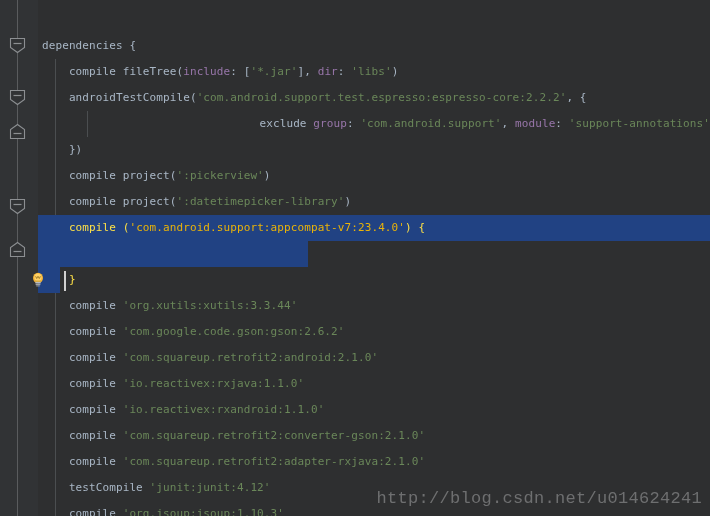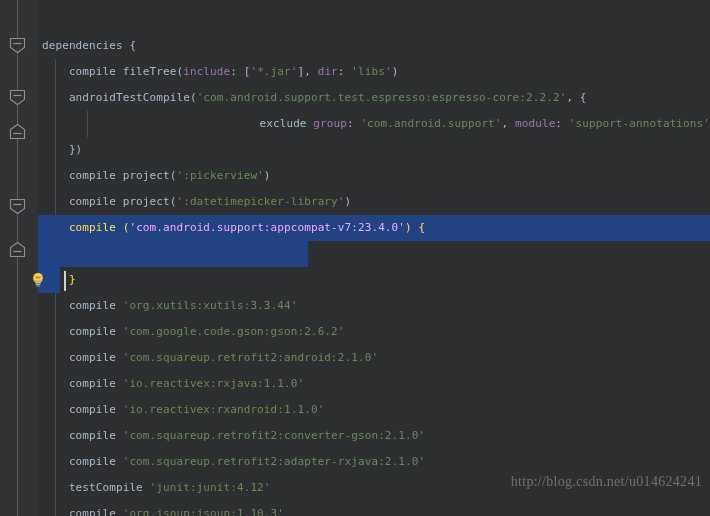--- a/index.html
+++ b/index.html
@@ -89,21 +89,21 @@
 
   
   .kw      { color: #a9b7c6; }
   .str     { color: #6a8759; }
   .prop    { color: #9876aa; }
   .punct   { color: #a9b7c6; }
 
   
   .selected .kw,
   .selected .punct { color: #fde047; }
-  .selected .str   { color: #f0abfc; }
+  .selected .str   { color: #eab308; }
   .selected .prop  { color: #9f86b4; }
 
   
   #caret {
     position: absolute;
     width: 2px;
     height: 20px;
     background: #d0d0d0;
     z-index: 4;
   }
@@ -114,23 +114,23 @@
     width: 16px;
     height: 16px;
     z-index: 5;
   }
   #bulb svg { display: block; }
 
   
   #watermark {
     position: absolute;
     right: 8px;
-    bottom: 26px;
-    font-family: Liberation Serif, serif;
-    font-size: 14px;
+    bottom: 8px;
+    font-family: Liberation Mono, monospace;
+    font-size: 17px;
     color: #6e6f70;
     letter-spacing: 0.3px;
     z-index: 6;
   }
 </style>
 </head>
 <body>
 
 <div id="editor">
 

